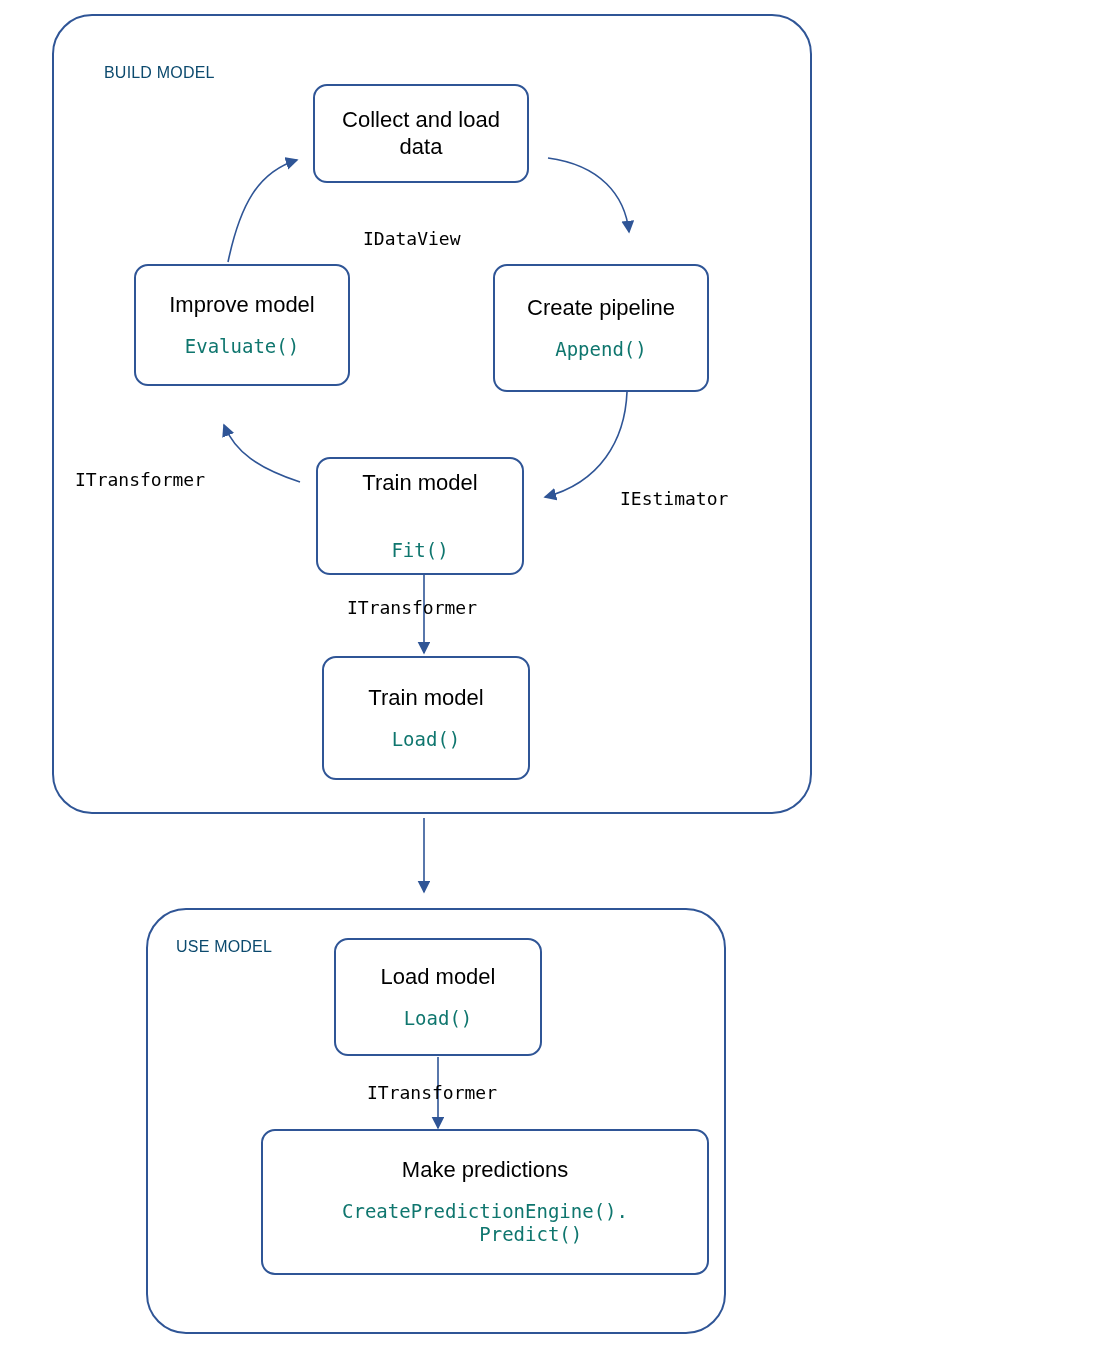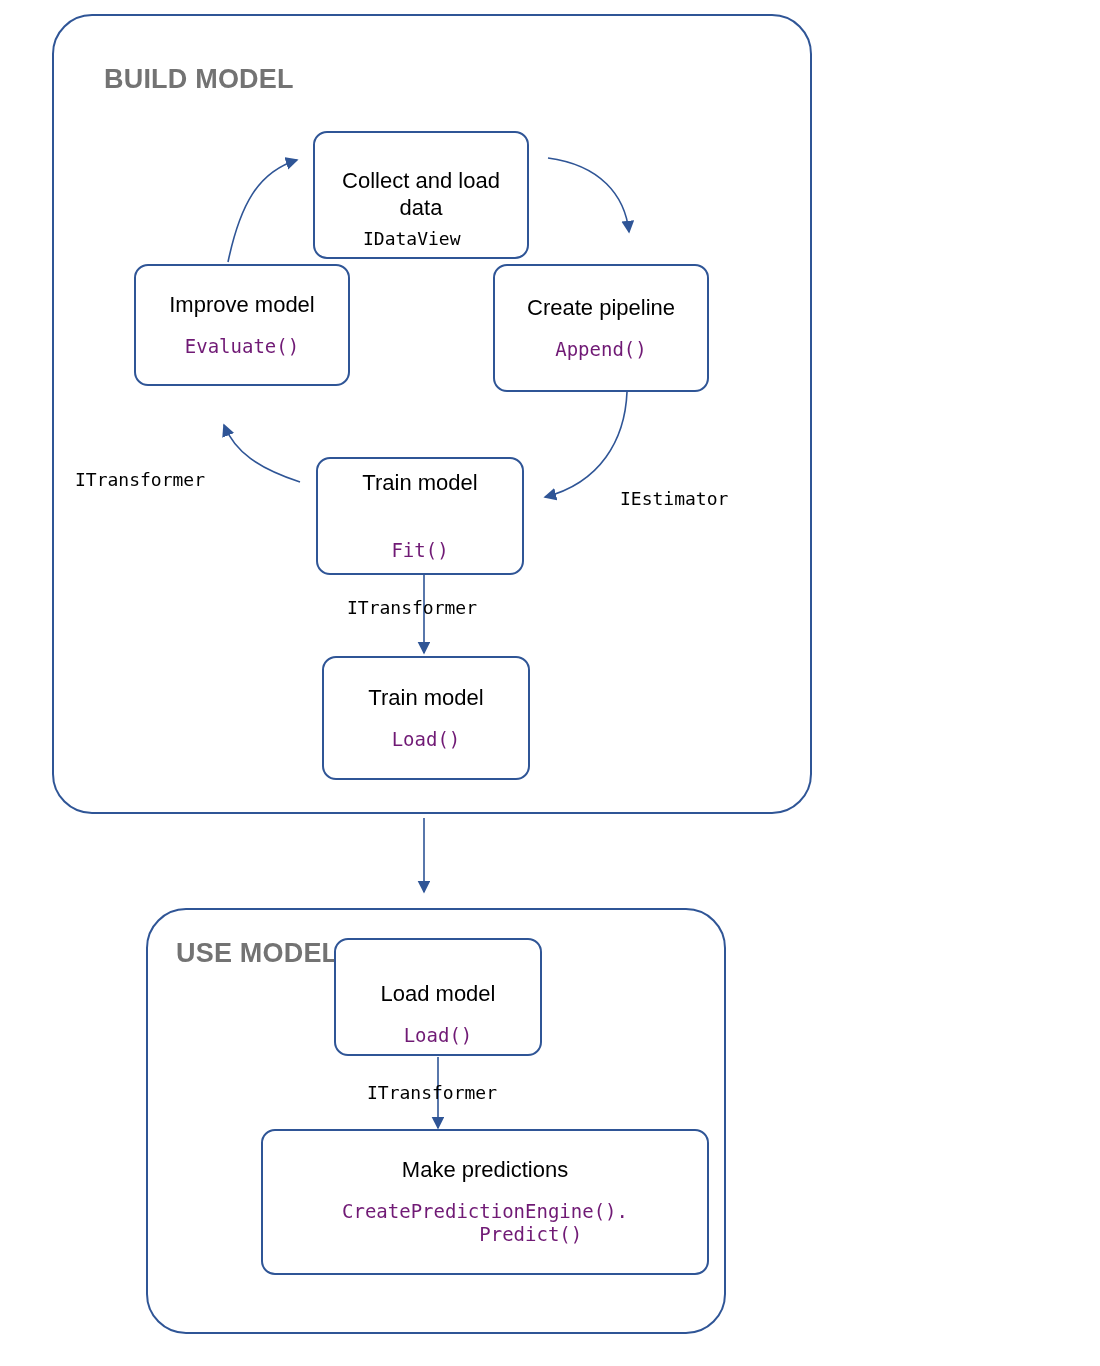--- a/index.html
+++ b/index.html
@@ -32,25 +32,24 @@
   }
   .group-box {
     position: absolute;
     border: 2px solid #2f5596;
     border-radius: 40px;
     box-sizing: border-box;
     background: transparent;
   }
   .group-label {
     position: absolute;
-    font-size: 27px;
-    color: #737373;
+    font-size: 16px;
+    color: #0c4a6e;
     letter-spacing: 0.2px;
     white-space: nowrap;
-    font-weight: bold;
   }
   .node {
     position: absolute;
     border: 2px solid #2f5596;
     border-radius: 14px;
     box-sizing: border-box;
     background: #ffffff;
     display: flex;
     flex-direction: column;
     align-items: center;
@@ -60,21 +59,21 @@
   }
   .node .title {
     font-size: 22px;
     line-height: 1.22;
     color: #000000;
   }
   .node .code {
     font-family: "DejaVu Sans Mono", monospace;
     font-size: 19px;
     line-height: 1.25;
-    color: #701a75;
+    color: #0f766e;
     margin-top: 16px;
     white-space: pre;
   }
   .edge-label {
     position: absolute;
     font-family: "DejaVu Sans Mono", monospace;
     font-size: 18px;
     color: #000000;
     white-space: pre;
   }
@@ -105,21 +104,21 @@
 
     <path d="M438,1057 L438,1128" fill="none" stroke="#2f5596" stroke-width="1.6" marker-end="url(#arrow)"></path>
   </svg>
 
   <div class="group-box" style="left:52px; top:14px; width:760px; height:800px;"></div>
   <div class="group-label" style="left:104px; top:64px;">BUILD MODEL</div>
 
   <div class="group-box" style="left:146px; top:908px; width:580px; height:426px;"></div>
   <div class="group-label" style="left:176px; top:938px;">USE MODEL</div>
 
-  <div class="node no-code" style="left:313px; top:84px; width:216px; height:128px;margin-top:47px;">
+  <div class="node no-code" style="left:313px; top:84px; width:216px; height:99px;">
     <div class="title">Collect and load data</div>
 
   </div>
 
   <div class="node" style="left:493px; top:264px; width:216px; height:128px;">
     <div class="title">Create pipeline</div>
     <div class="code">Append()</div>
   </div>
 
   <div class="node" style="left:316px; top:457px; width:208px; height:118px;gap:26px;">
@@ -130,21 +129,21 @@
   <div class="node" style="left:134px; top:264px; width:216px; height:122px;text-align:center;">
     <div class="title">Improve model</div>
     <div class="code">Evaluate()</div>
   </div>
 
   <div class="node" style="left:322px; top:656px; width:208px; height:124px;">
     <div class="title">Train model</div>
     <div class="code">Load()</div>
   </div>
 
-  <div class="node" style="left:334px; top:938px; width:208px; height:118px;justify-content:flex-end;">
+  <div class="node" style="left:334px; top:938px; width:208px; height:118px;">
     <div class="title">Load model</div>
     <div class="code">Load()</div>
   </div>
 
   <div class="node" style="left:261px; top:1129px; width:448px; height:146px;">
     <div class="title">Make predictions</div>
     <div class="code">CreatePredictionEngine().
         Predict()</div>
   </div>
 

